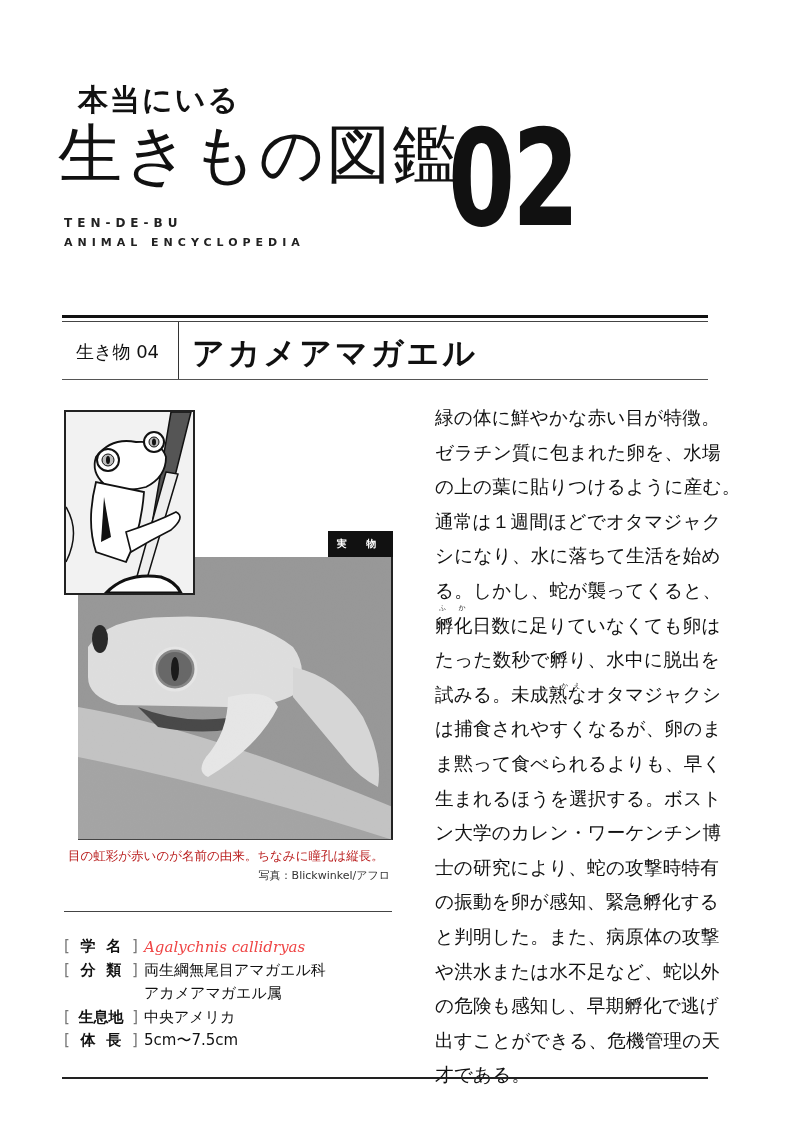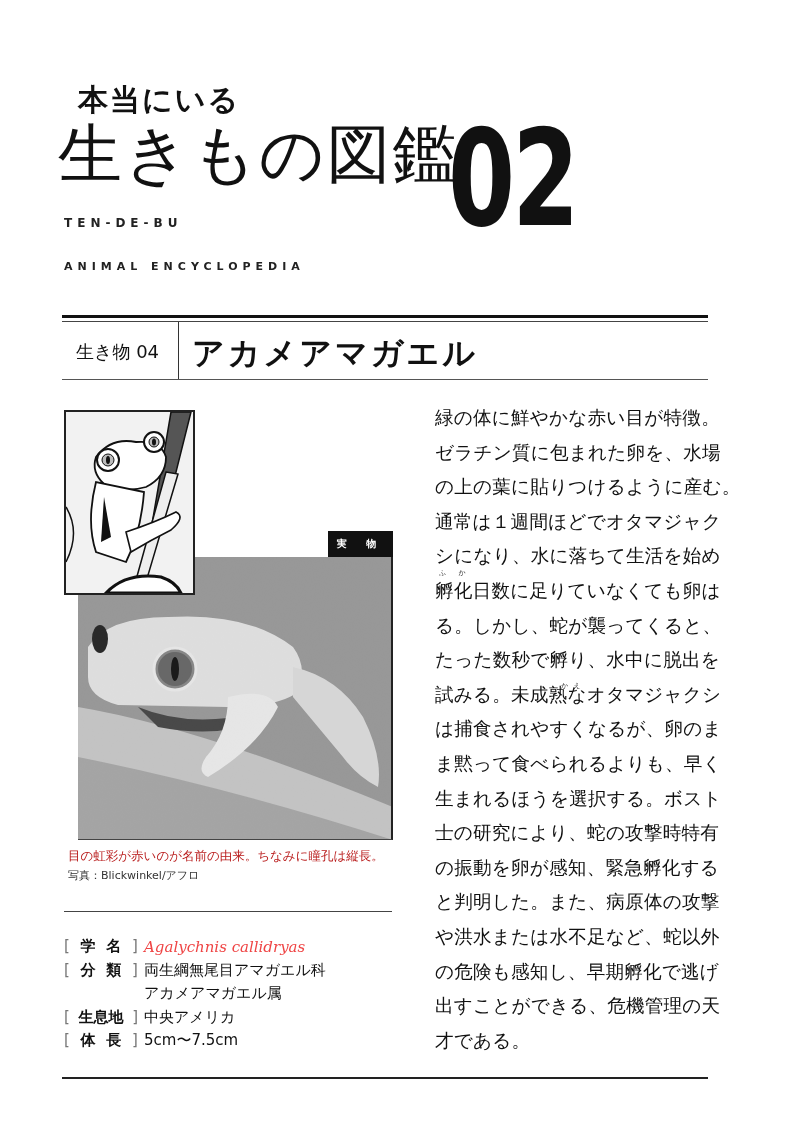--- a/index.html
+++ b/index.html
@@ -4,37 +4,37 @@
 <style>
   html, body { margin: 0; padding: 0; background: #ffffff; }
   body { width: 800px; height: 1138px; position: relative; overflow: hidden; color: #111; font-family: "DejaVu Sans", sans-serif; }
   .abs { position: absolute; }
 
   
   .kicker { left: 62px; top: 80px; font-family: "DejaVu Sans", sans-serif; font-weight: bold; font-size: 30px; letter-spacing: 2px; color: #111; margin-left: 16px; }
   .main-title { left: 58px; top: 122px; font-family: "DejaVu Serif", serif; font-size: 64px; letter-spacing: 2px; color: #111; line-height: 1; }
   .issue-no { left: 448px; top: 112px; font-family: "DejaVu Sans", sans-serif; font-weight: bold; font-size: 134px; line-height: 1; letter-spacing: -4px; color: #111; transform: scaleX(0.72); transform-origin: left top; }
   .sub1 { left: 64px; top: 216px; font-family: "DejaVu Sans", sans-serif; font-weight: bold; font-size: 12px; letter-spacing: 5px; color: #222; }
-  .sub2 { left: 64px; top: 236px; font-family: "DejaVu Sans", sans-serif; font-weight: bold; font-size: 11px; letter-spacing: 5px; color: #222; margin-top: 24px; }
+  .sub2 { left: 64px; top: 236px; font-family: "DejaVu Sans", sans-serif; font-weight: bold; font-size: 11px; letter-spacing: 5px; color: #222; }
 
   
   .rule-thick { left: 62px; top: 315px; width: 646px; height: 3px; background: #111; }
   .rule-thin-top { left: 62px; top: 321px; width: 646px; height: 1px; background: #444; }
   .rule-thin-bottom { left: 62px; top: 379px; width: 646px; height: 1px; background: #555; }
   .band-divider { left: 178px; top: 322px; width: 1px; height: 57px; background: #333; }
   .creature-no { left: 76px; top: 340px; font-family: "DejaVu Sans", sans-serif; font-size: 18px; color: #111; }
   .creature-name { left: 192px; top: 332px; font-family: "DejaVu Sans", sans-serif; font-weight: bold; font-size: 32px; letter-spacing: 3px; color: #111; }
 
   
   .manga-panel { left: 64px; top: 410px; width: 131px; height: 185px; border: 2px solid #222; background: linear-gradient(160deg, #f4f4f4 0%, #e8e8e8 40%, #fafafa 100%); box-sizing: border-box; overflow: hidden; z-index: 3; }
   .photo { left: 78px; top: 557px; width: 315px; height: 283px; background: radial-gradient(ellipse at 45% 45%, #d8d8d8 0%, #b8b8b8 35%, #8a8a8a 70%, #777 100%); border-right: 2px solid #222; border-bottom: 1px solid #444; box-sizing: border-box; overflow: hidden; z-index: 1; }
   .photo-tag { left: 328px; top: 531px; width: 65px; height: 26px; background: #111; color: #fff; font-family: "DejaVu Sans", sans-serif; font-weight: bold; font-size: 10px; letter-spacing: 8px; line-height: 26px; text-align: center; z-index: 2; }
 
   .caption { left: 68px; top: 848px; font-family: "DejaVu Sans", sans-serif; font-size: 12.5px; color: #b91c1c; white-space: nowrap; }
-  .credit { left: 68px; width: 322px; top: 868px; font-family: "DejaVu Sans", sans-serif; font-size: 11px; color: #333; text-align: left; white-space: nowrap; }
+  .credit { left: 68px; width: 322px; top: 868px; font-family: "DejaVu Sans", sans-serif; font-size: 11px; color: #333; text-align: right; white-space: nowrap; }
 
   .rule-data { left: 64px; top: 911px; width: 328px; height: 1px; background: #444; }
 
   
   .data-list { left: 64px; top: 935px; font-family: "DejaVu Sans", sans-serif; font-size: 15px; color: #111; }
   .data-row { display: flex; height: 23.5px; align-items: center; white-space: nowrap; }
   .data-label { width: 74px; display: flex; justify-content: space-between; font-weight: bold; color: #111; }
   .data-label .br { font-weight: normal; color: #777; }
   .data-value { margin-left: 6px; }
   .data-value.sci { font-family: "DejaVu Serif", serif; font-style: italic; color: #ef4444; }
@@ -171,33 +171,34 @@
     <span class="data-value">5cm〜7.5cm</span>
   </div>
 </div>
 
 <div class="abs body-text">
   <span class="body-line">緑の体に鮮やかな赤い目が特徴。</span>
   <span class="body-line">ゼラチン質に包まれた卵を、水場</span>
   <span class="body-line">の上の葉に貼りつけるように産む。</span>
   <span class="body-line">通常は１週間ほどでオタマジャク</span>
   <span class="body-line">シになり、水に落ちて生活を始め</span>
+  <span class="body-line">る。しかし、蛇が襲ってくると、</span>
   <span class="body-line">
     <span class="ruby" style="left:4px; top:-4px;">ふ か</span>
     <span>孵化日数に足りていなくても卵は</span>
   </span>
-  <span class="body-line">る。しかし、蛇が襲ってくると、</span>
   <span class="body-line">
     <span class="ruby" style="left:126px; top:-4px;margin-top:44px;">かえ</span>
     <span>たった数秒で孵り、水中に脱出を</span>
   </span>
   <span class="body-line">試みる。未成熟なオタマジャクシ</span>
   <span class="body-line">は捕食されやすくなるが、卵のま</span>
   <span class="body-line">ま黙って食べられるよりも、早く</span>
   <span class="body-line">生まれるほうを選択する。ボスト</span>
+  <span class="body-line">ン大学のカレン・ワーケンチン博</span>
   <span class="body-line">士の研究により、蛇の攻撃時特有</span>
   <span class="body-line">の振動を卵が感知、緊急孵化する</span>
   <span class="body-line">と判明した。また、病原体の攻撃</span>
   <span class="body-line">や洪水または水不足など、蛇以外</span>
   <span class="body-line">の危険も感知し、早期孵化で逃げ</span>
   <span class="body-line">出すことができる、危機管理の天</span>
   <span class="body-line">才である。</span>
 </div>
 
 <div class="abs rule-bottom"></div>

